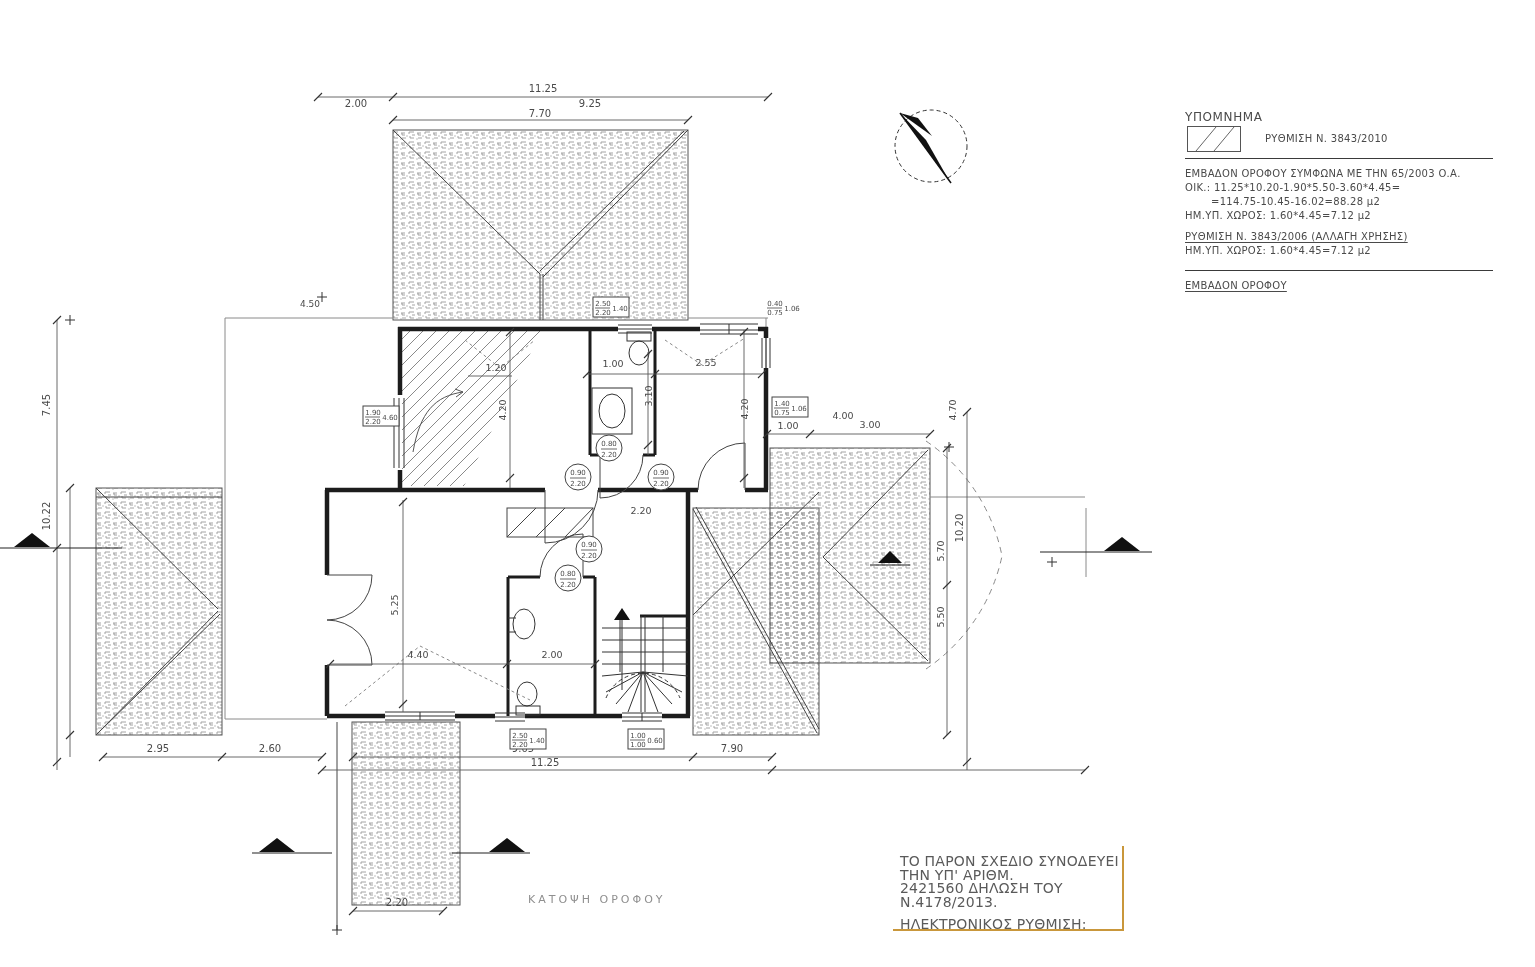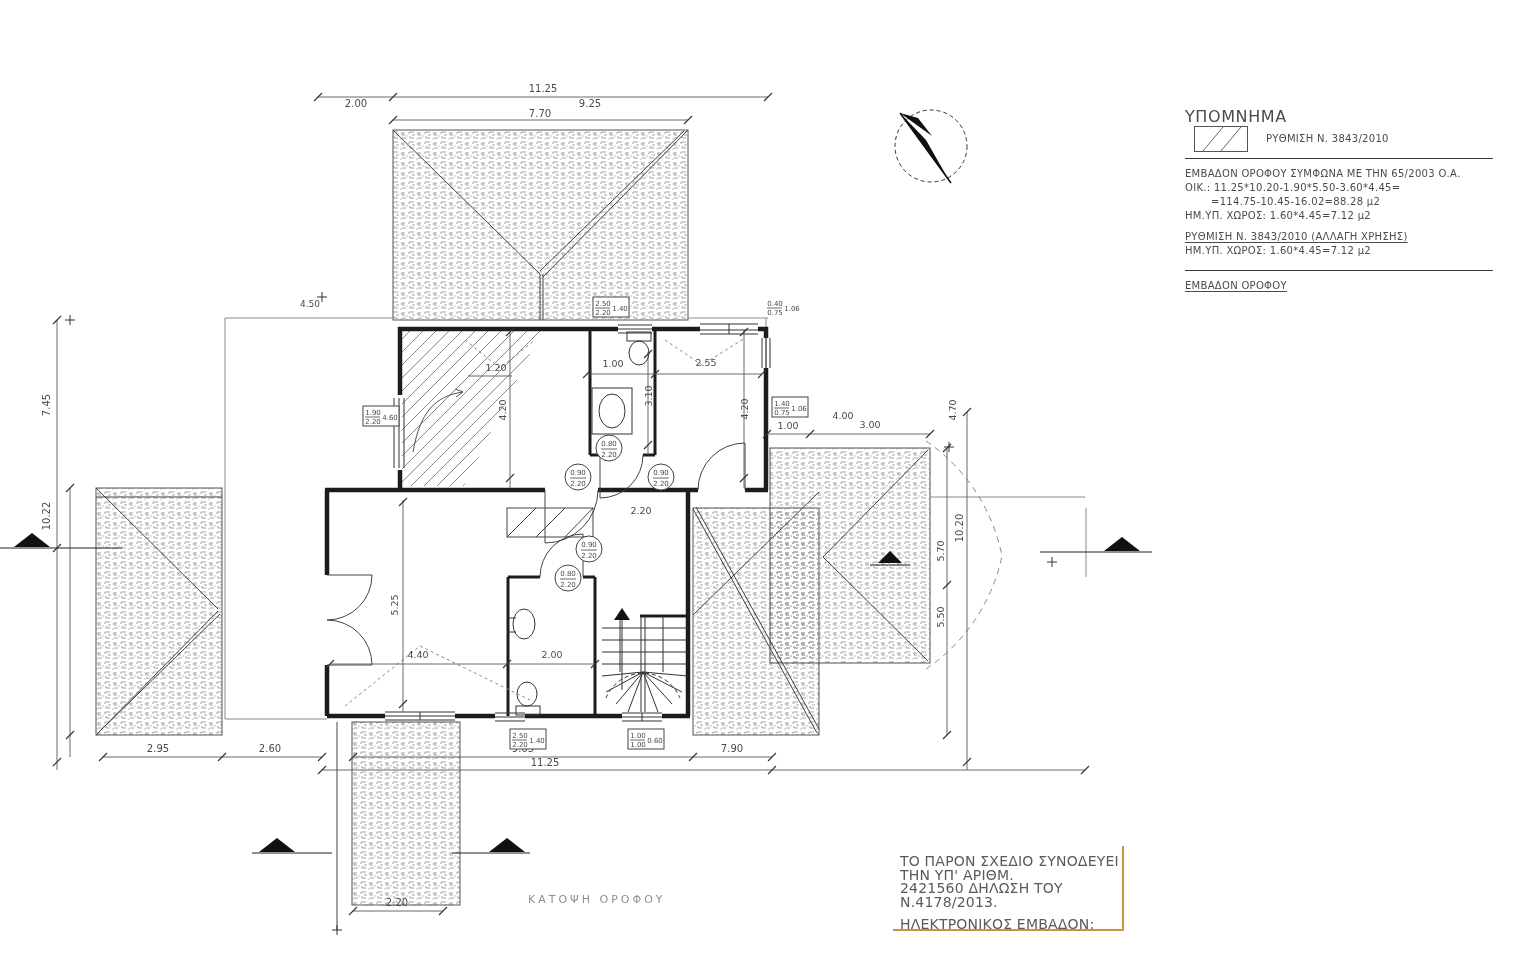--- a/index.html
+++ b/index.html
@@ -2,22 +2,22 @@
 <html><head>
 <meta charset="utf-8">
 <style>
   html,body{margin:0;padding:0;background:#ffffff;}
   .sheet{position:relative;width:1535px;height:967px;background:#fff;overflow:hidden;
          font-family:"DejaVu Sans",sans-serif;color:#3c3c3c;}
   .sheet svg{position:absolute;left:0;top:0;}
   .abs{position:absolute;}
   
   .notes{left:1185px;top:110px;width:340px;font-size:10px;line-height:14px;color:#4a4a4a;letter-spacing:.3px;}
-  .notes .ttl{font-size:16px;margin-bottom:0;letter-spacing:.6px;}
-  .legend-row{display:flex;align-items:center;gap:18px;margin:2px 0 6px 9px;}
+  .notes .ttl{font-size:12px;margin-bottom:0;letter-spacing:.6px;}
+  .legend-row{display:flex;align-items:center;gap:24px;margin:2px 0 6px 2px;}
   .swatch{width:52px;height:24px;border:1px solid #555;position:relative;background:#fff;}
   .rule{border-top:1.2px solid #3a3a3a;margin:6px 0 8px 0;width:308px;}
   .ind{padding-left:26px;}
   .u{text-decoration:underline;text-underline-offset:2px;}
   .sp{height:7px;}
   
   .decl{left:893px;top:846px;width:222px;height:74px;border-right:2px solid #c9973b;
         border-bottom:2px solid #c9973b;font-size:14px;line-height:13.5px;color:#5a5a5a;
         padding:9px 0 0 7px;letter-spacing:.2px;}
   .decl .gap{height:9px;}
@@ -281,28 +281,28 @@
           </svg>
     </div>
     <div>ΡΥΘΜΙΣΗ Ν. 3843/2010</div>
   </div>
   <div class="rule"></div>
   <div>ΕΜΒΑΔΟΝ ΟΡΟΦΟΥ ΣΥΜΦΩΝΑ ΜΕ ΤΗΝ 65/2003 Ο.Α.</div>
   <div>ΟΙΚ.: 11.25*10.20-1.90*5.50-3.60*4.45=</div>
   <div class="ind">=114.75-10.45-16.02=88.28 μ2</div>
   <div>ΗΜ.ΥΠ. ΧΩΡΟΣ: 1.60*4.45=7.12 μ2</div>
   <div class="sp"></div>
-  <div class="u">ΡΥΘΜΙΣΗ Ν. 3843/2010 (ΑΛΛΑΓΗ ΧΡΗΣΗΣ)</div>
+  <div class="u">ΡΥΘΜΙΣΗ Ν. 3843/2006 (ΑΛΛΑΓΗ ΧΡΗΣΗΣ)</div>
   <div>ΗΜ.ΥΠ. ΧΩΡΟΣ: 1.60*4.45=7.12 μ2</div>
   <div class="rule" style="margin-top:12px"></div>
   <div class="u">ΕΜΒΑΔΟΝ ΟΡΟΦΟΥ</div>
 </div>
 
 <div class="abs decl">
   <div>ΤΟ ΠΑΡΟΝ ΣΧΕΔΙΟ ΣΥΝΟΔΕΥΕΙ ΤΗΝ ΥΠ' ΑΡΙΘΜ.</div>
   <div>2421560 ΔΗΛΩΣΗ ΤΟΥ Ν.4178/2013.</div>
   <div class="gap"></div>
-  <div>ΗΛΕΚΤΡΟΝΙΚΟΣ ΕΜΒΑΔΟΝ:</div>
+  <div>ΗΛΕΚΤΡΟΝΙΚΟΣ ΡΥΘΜΙΣΗ:</div>
 </div>
 
 <div class="abs plan-title">ΚΑΤΟΨΗ  ΟΡΟΦΟΥ</div>
 
 </div>
 
 </body></html>

